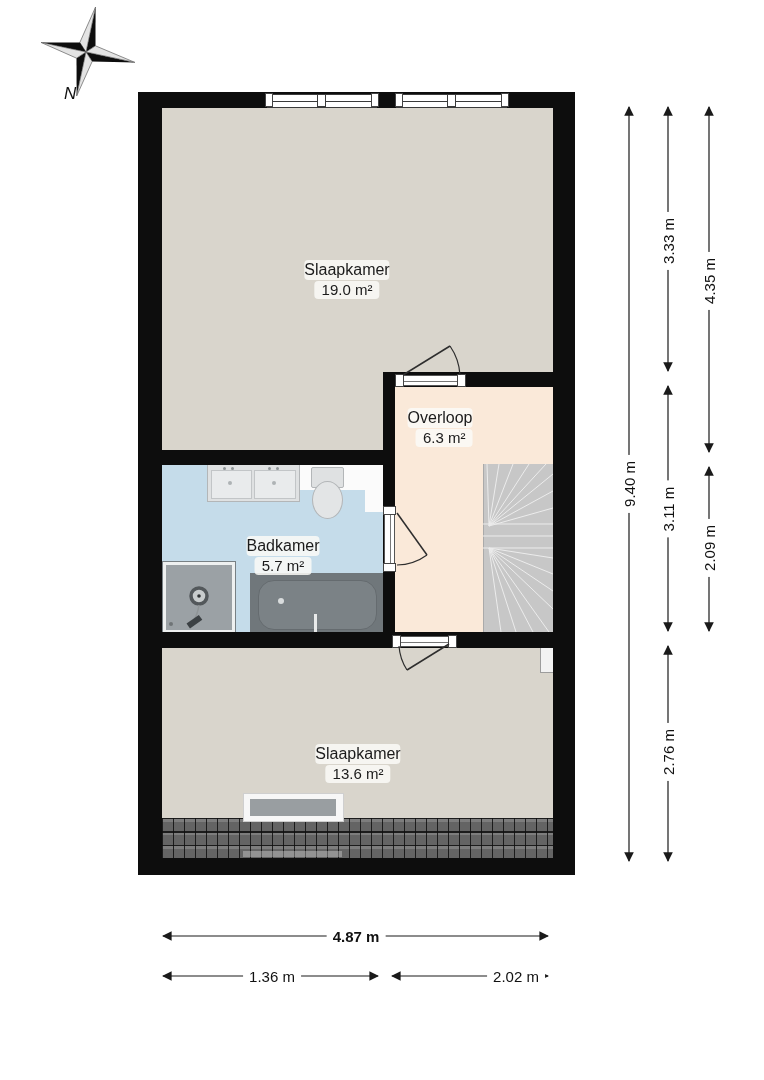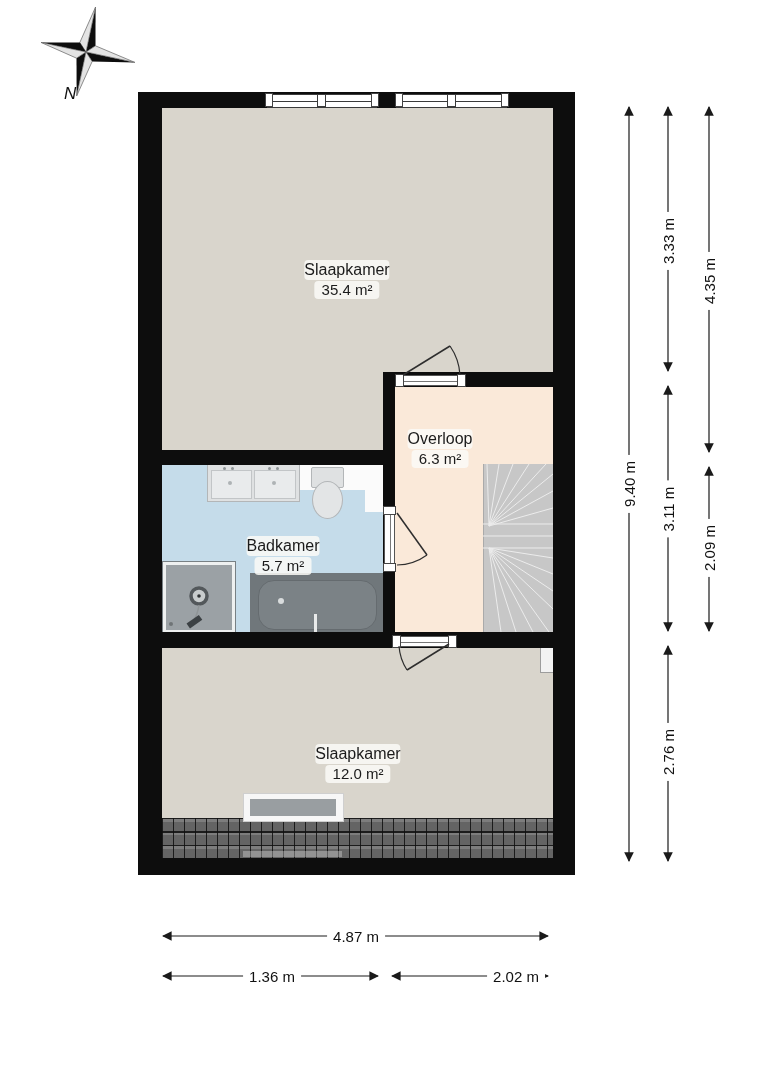--- a/index.html
+++ b/index.html
@@ -175,41 +175,41 @@
       <line x1="163" y1="936" x2="548" y2="936" marker-start="url(#ar)" marker-end="url(#ar)"></line>
       <line x1="163" y1="976" x2="378" y2="976" marker-start="url(#ar)" marker-end="url(#ar)"></line>
       <line x1="392" y1="976" x2="548" y2="976" marker-start="url(#ar)" marker-end="url(#ar)"></line>
     </g>
   </svg>
 
   <div class="compass-n" style="left:64px;top:84px;">N</div>
 
   <div class="room-label" style="left:347px;top:280px;">
     <span class="nm">Slaapkamer</span><br>
-    <span class="ar">35.4 m²</span>
-  </div>
-  <div class="room-label" style="left:440px;top:449px;">
+    <span class="ar">19.0 m²</span>
+  </div>
+  <div class="room-label" style="left:440px;top:428px;text-align:right;">
     <span class="nm">Overloop</span><br>
     <span class="ar">6.3 m²</span>
   </div>
   <div class="room-label" style="left:283px;top:536px;margin-top:20px;">
     <span class="nm">Badkamer</span><br>
     <span class="ar">5.7 m²</span>
   </div>
   <div class="room-label" style="left:358px;top:764px;">
     <span class="nm">Slaapkamer</span><br>
-    <span class="ar">12.0 m²</span>
+    <span class="ar">13.6 m²</span>
   </div>
 
   <div class="dim v" style="left:629px;top:484px;">9.40 m</div>
   <div class="dim v" style="left:668px;top:241px;">3.33 m</div>
   <div class="dim v" style="left:668px;top:509px;">3.11 m</div>
   <div class="dim v" style="left:668px;top:752px;">2.76 m</div>
   <div class="dim v" style="left:709px;top:281px;">4.35 m</div>
   <div class="dim v" style="left:709px;top:548px;">2.09 m</div>
-  <div class="dim h" style="left:356px;top:936px;">4.87 m</div>
+  <div class="dim h" style="left:356px;top:936px;font-weight:bold;">4.87 m</div>
   <div class="dim h" style="left:272px;top:976px;">1.36 m</div>
   <div class="dim h" style="left:471px;top:976px;margin-left:45px;">2.02 m</div>
 
   <div class="footer" style="top:1034px;">
   </div>
 
 </div>
 
 </body></html>

